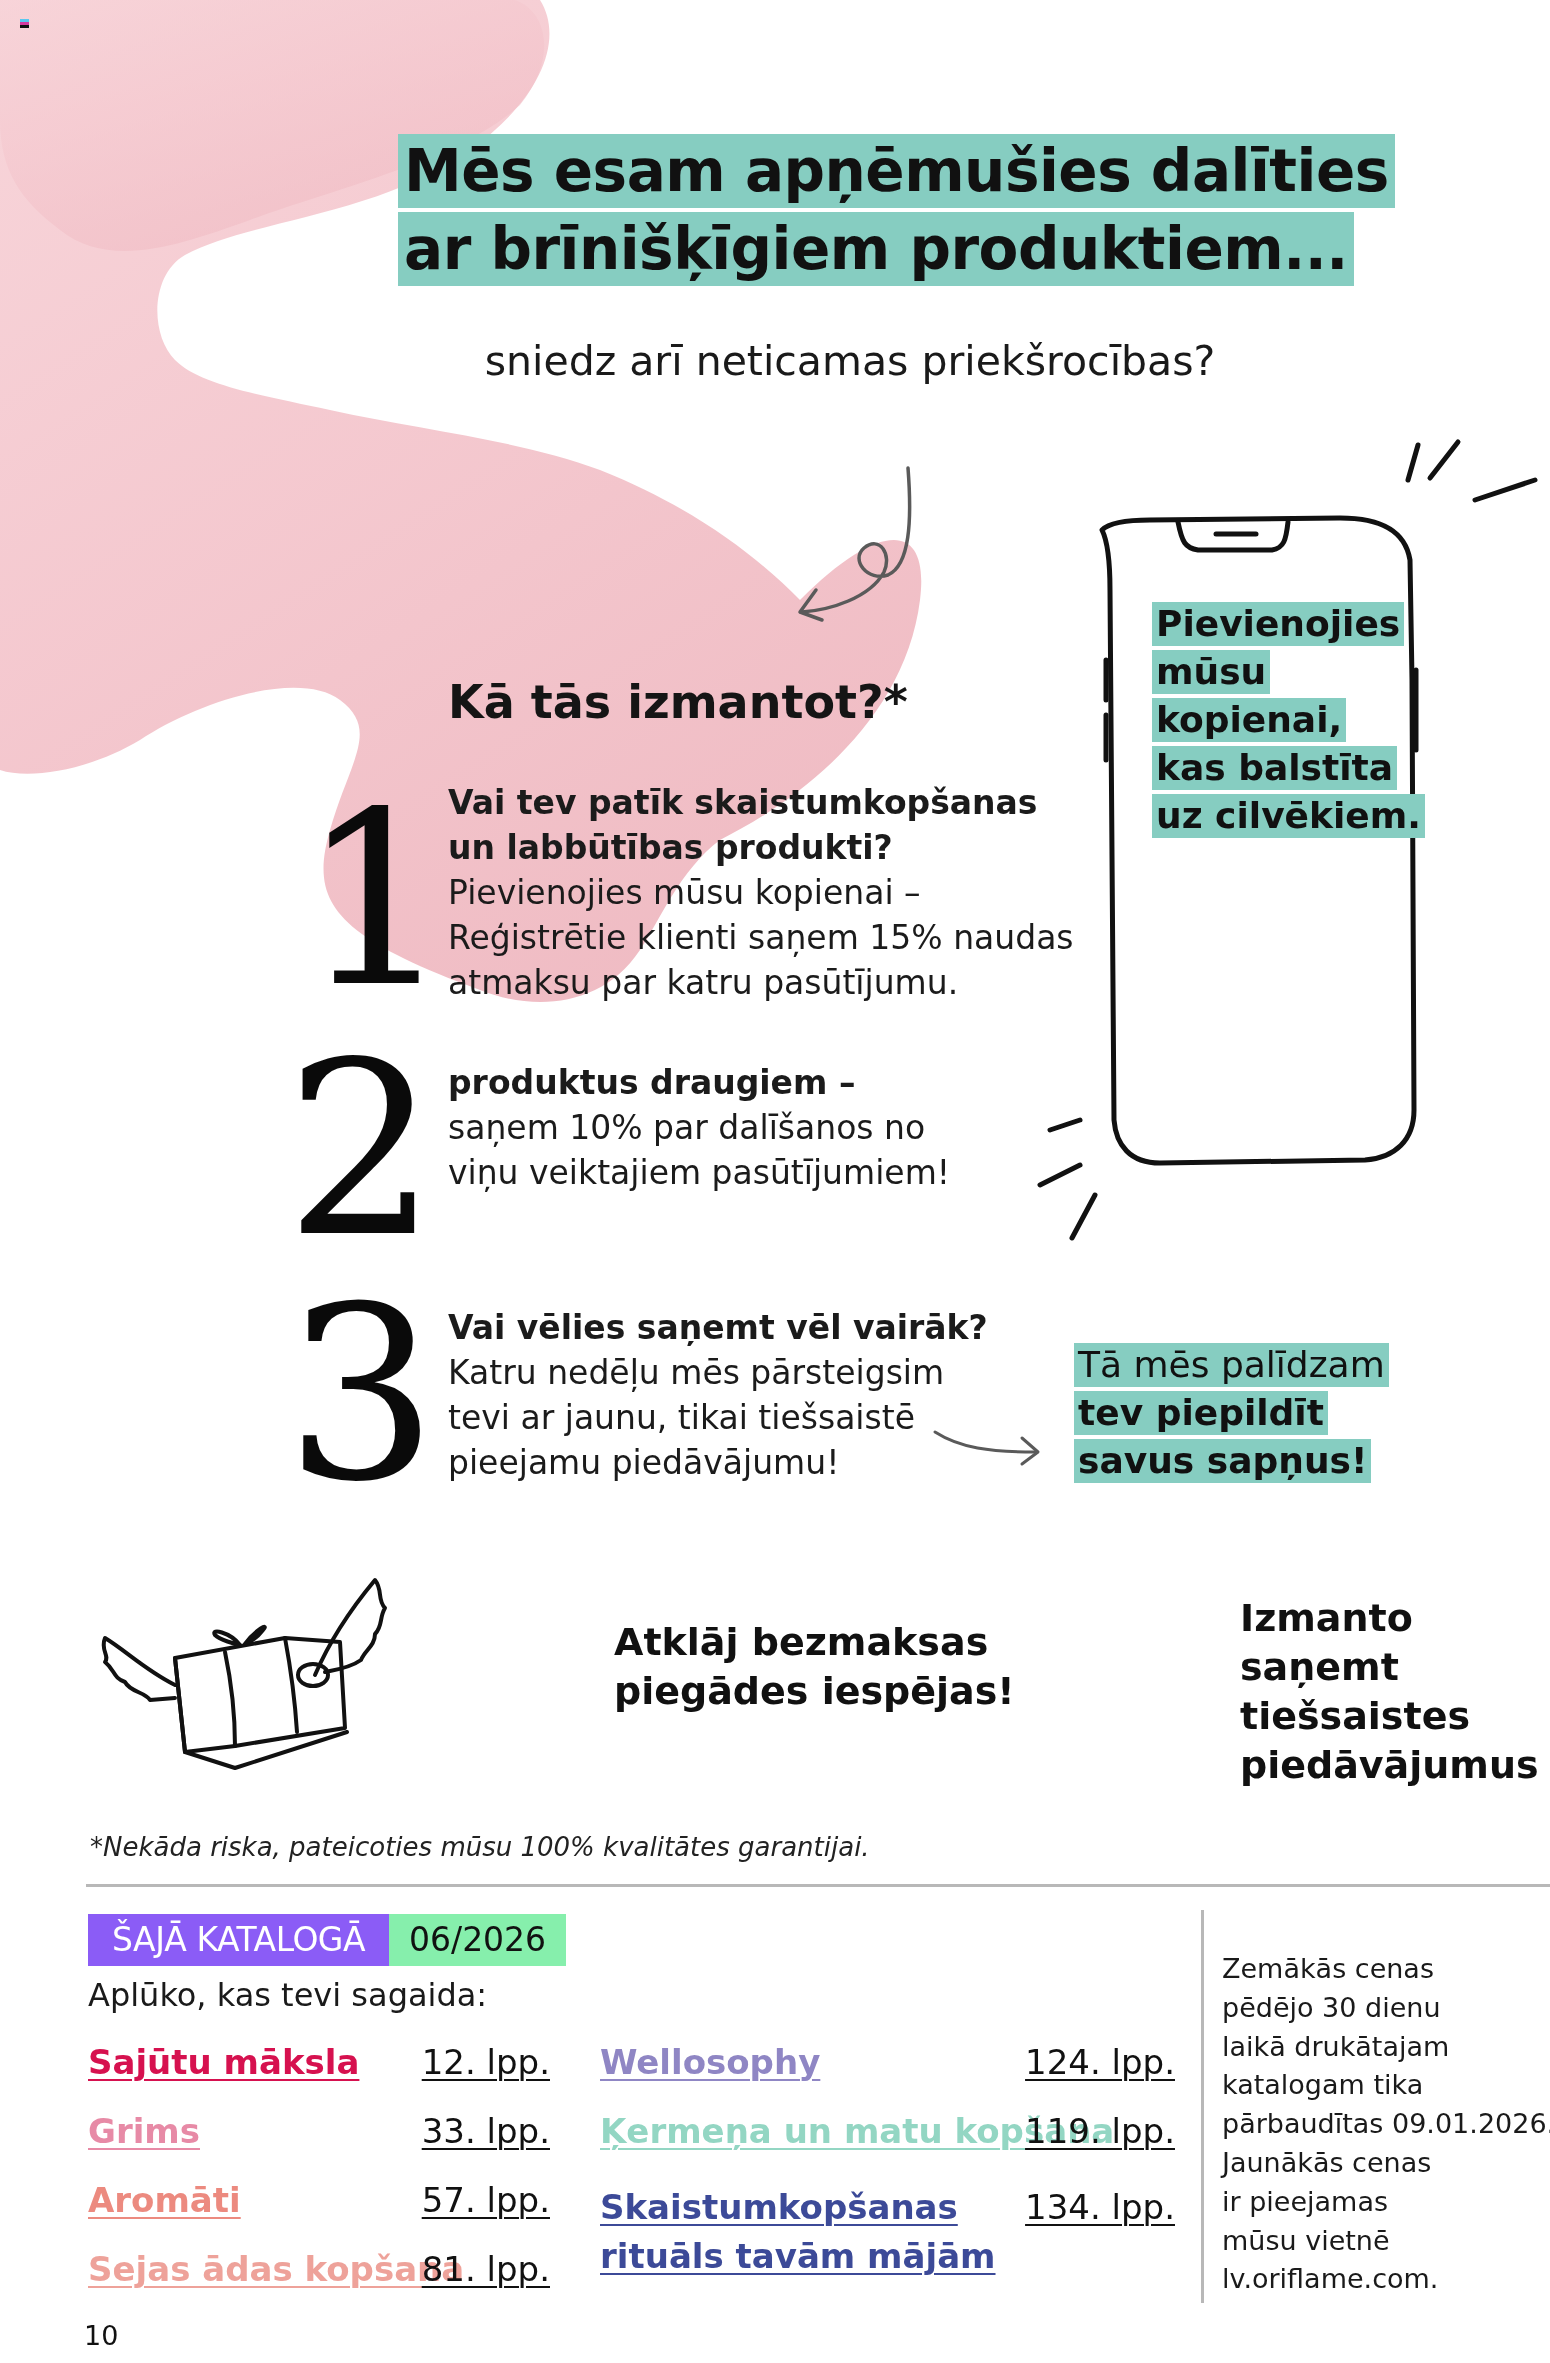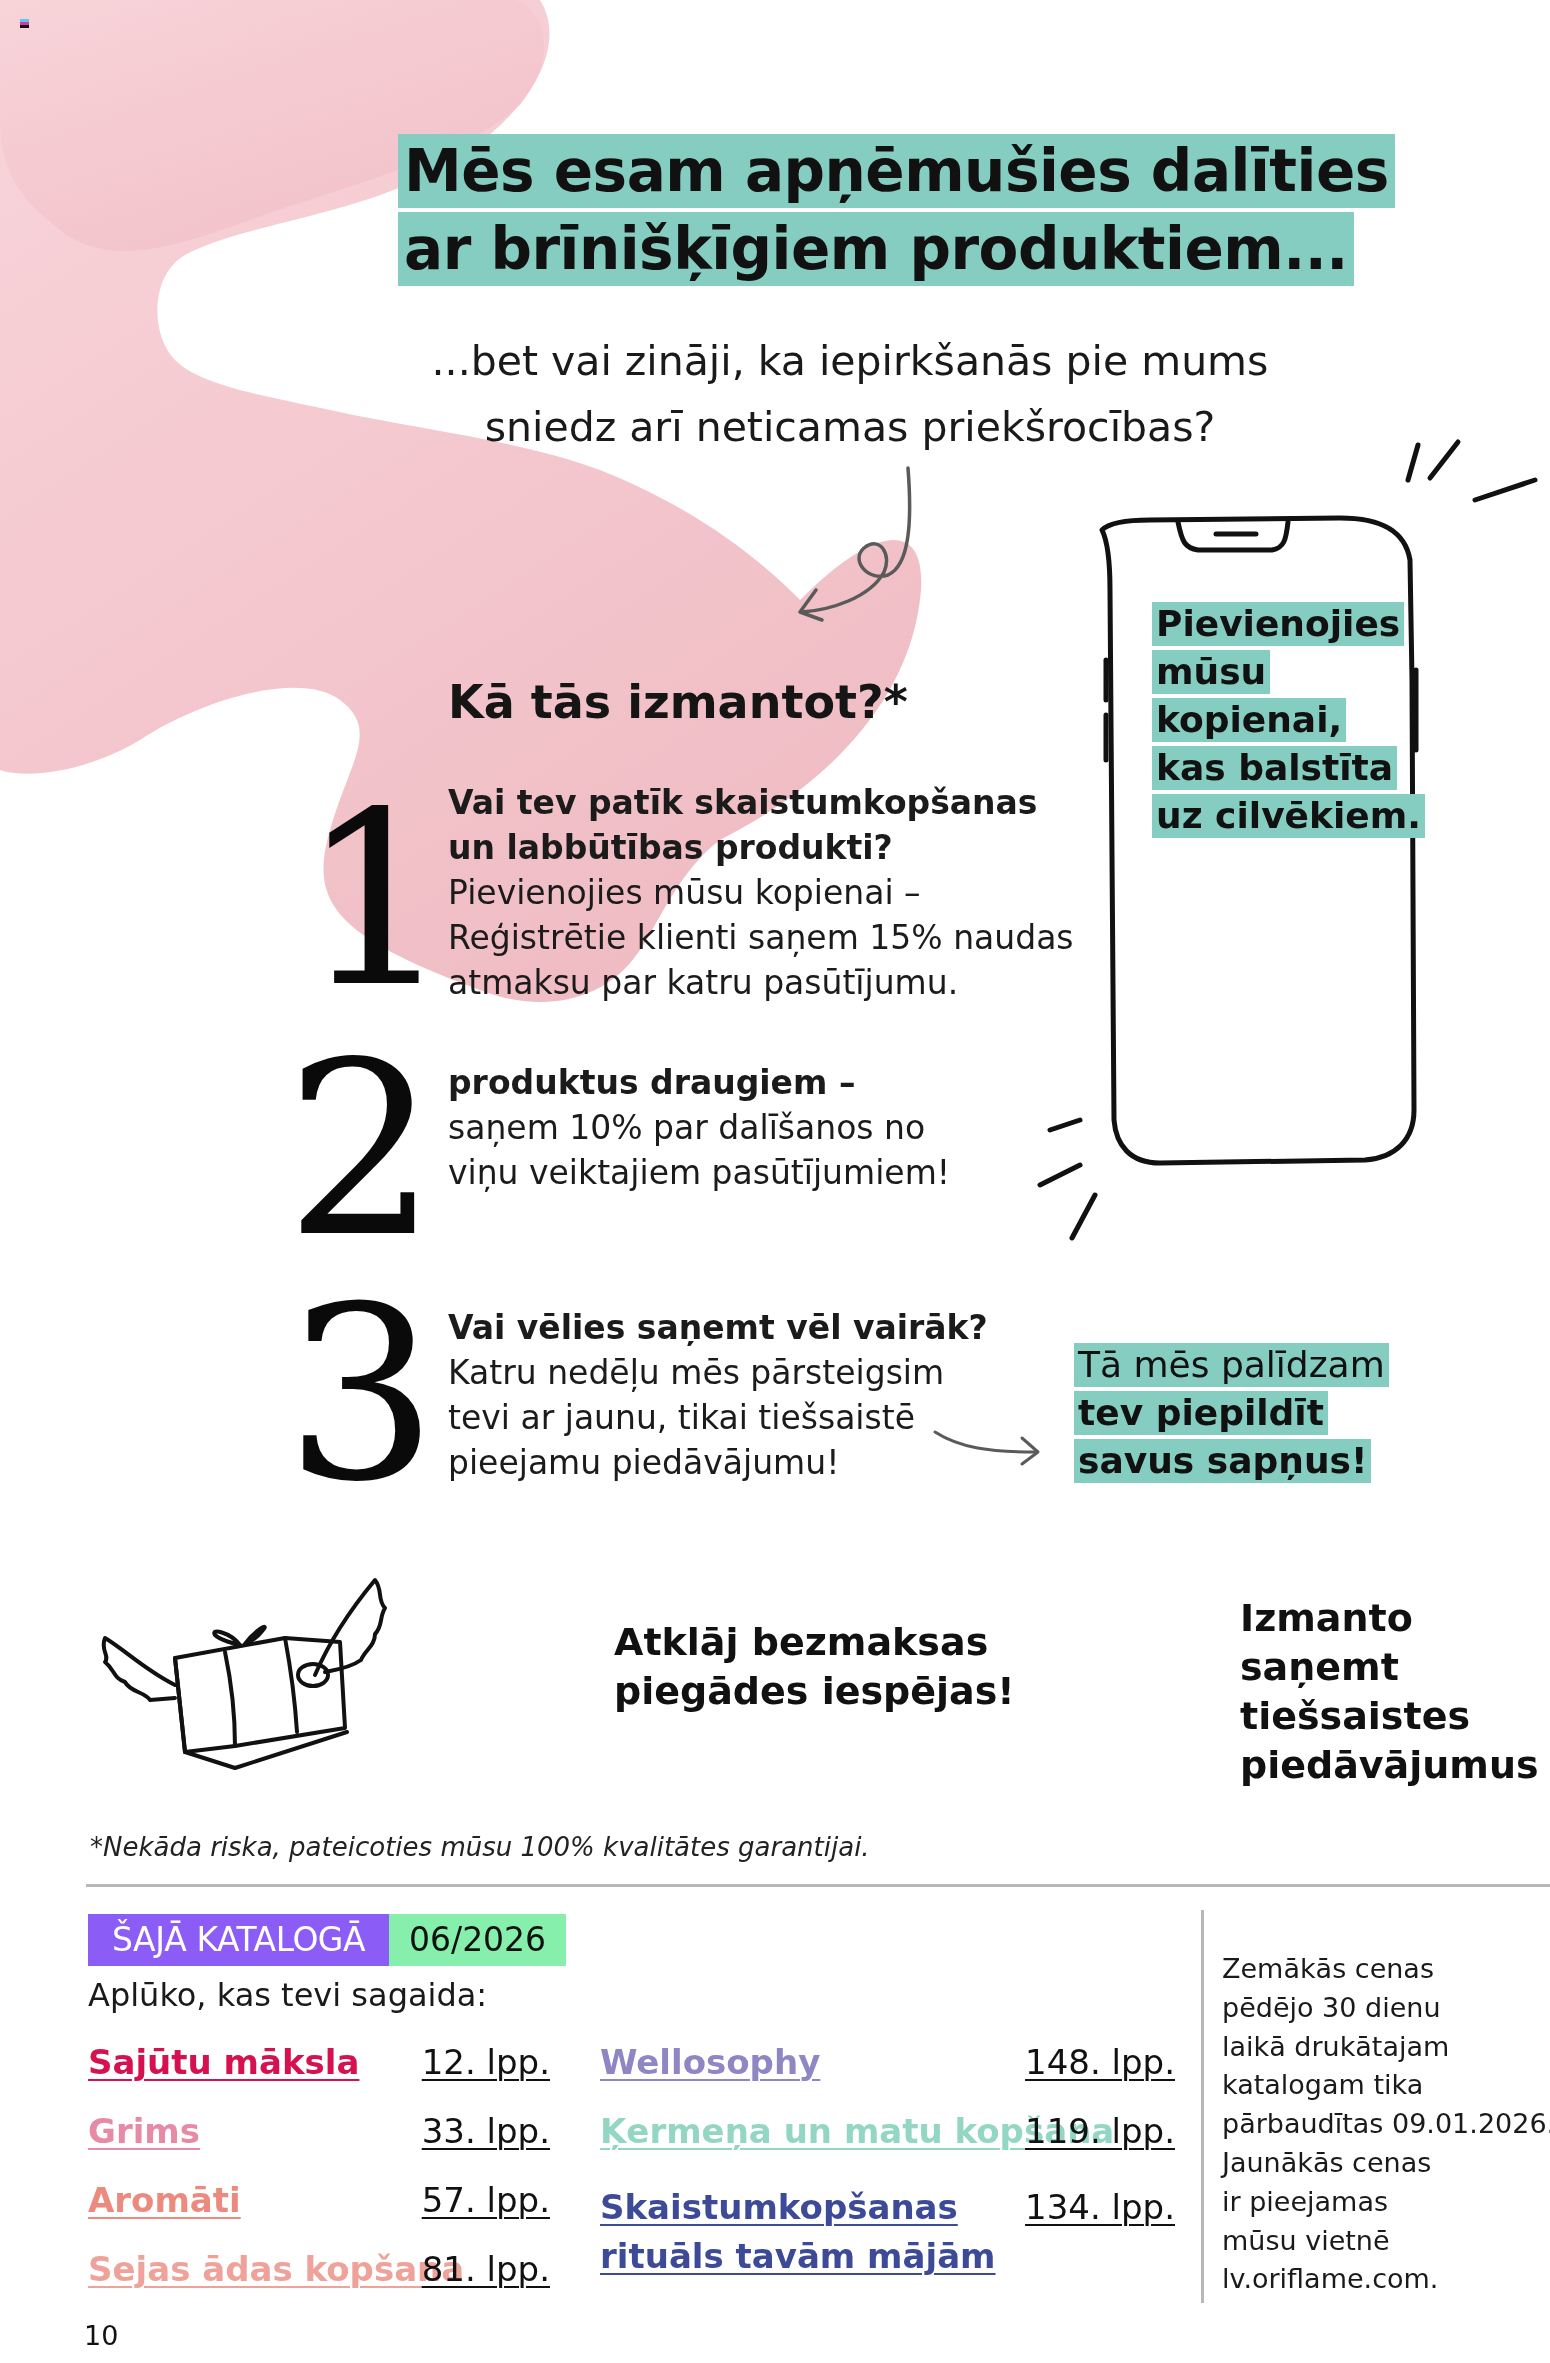--- a/index.html
+++ b/index.html
@@ -94,21 +94,20 @@
   <span style="background:#d63aa0"></span>
   <span style="background:#111"></span>
 </div>
 
 <div class="abs headline">
   <span class="hl-row"><span class="hl-line">Mēs esam apņēmušies dalīties</span></span>
   <span class="hl-row"><span class="hl-line">ar brīnišķīgiem produktiem...</span></span>
 </div>
 
 <div class="abs subhead">
-  <div>...bet vai zināji, ka iepirkšanās pie mums</div>
   <div>sniedz arī neticamas priekšrocības?</div>
 </div>
 
 <svg class="doodle" style="left:780px;top:460px;width:160px;height:170px" viewBox="0 0 160 170">
   <path d="M128,8 C132,60 130,105 108,115 C88,122 70,100 84,88 C100,75 112,95 104,112 C90,138 50,150 22,152" fill="none" stroke="#5a5a5a" stroke-width="3.5" stroke-linecap="round"></path>
   <path d="M36,130 L20,152 L42,160" fill="none" stroke="#5a5a5a" stroke-width="3.5" stroke-linecap="round" stroke-linejoin="round"></path>
 </svg>
 
 <div class="abs kata">Kā tās izmantot?*</div>
 
@@ -213,21 +212,21 @@
 <a class="toc-item bold" style="left:88px;top:2109px;color:#e78aa6">Grims</a>
 <a class="toc-page" style="left:410px;top:2109px;width:140px">33. lpp.</a>
 
 <a class="toc-item bold" style="left:88px;top:2178px;color:#ec8a7f">Aromāti</a>
 <a class="toc-page" style="left:410px;top:2178px;width:140px">57. lpp.</a>
 
 <a class="toc-item bold" style="left:88px;top:2247px;color:#eea29a">Sejas ādas kopšana</a>
 <a class="toc-page" style="left:410px;top:2247px;width:140px">81. lpp.</a>
 
 <a class="toc-item bold" style="left:600px;top:2040px;color:#8f86c4">Wellosophy</a>
-<a class="toc-page" style="left:1010px;top:2040px;width:165px">148. lpp.</a>
+<a class="toc-page" style="left:1010px;top:2040px;width:165px">124. lpp.</a>
 
 <a class="toc-item bold" style="left:600px;top:2109px;color:#93d6c3">Ķermeņa un matu kopšana</a>
 <a class="toc-page" style="left:1010px;top:2109px;width:165px">119. lpp.</a>
 
 <a class="toc-item bold" style="left:600px;top:2185px;color:#3c4a98">Skaistumkopšanas</a>
 <a class="toc-item bold" style="left:600px;top:2234px;color:#3c4a98">rituāls tavām mājām</a>
 <a class="toc-page" style="left:1010px;top:2185px;width:165px">134. lpp.</a>
 
 <div class="abs price-note">
   <span>Zemākās cenas</span>

